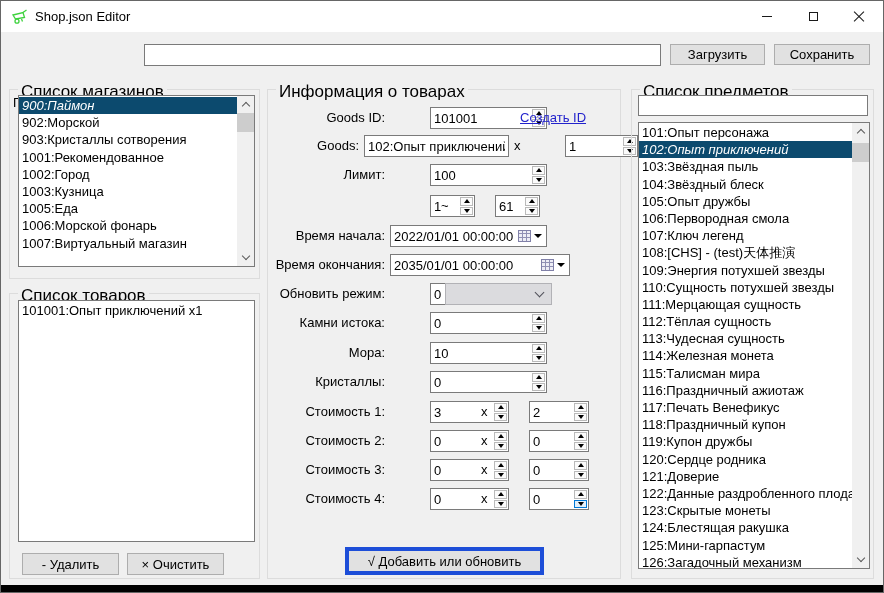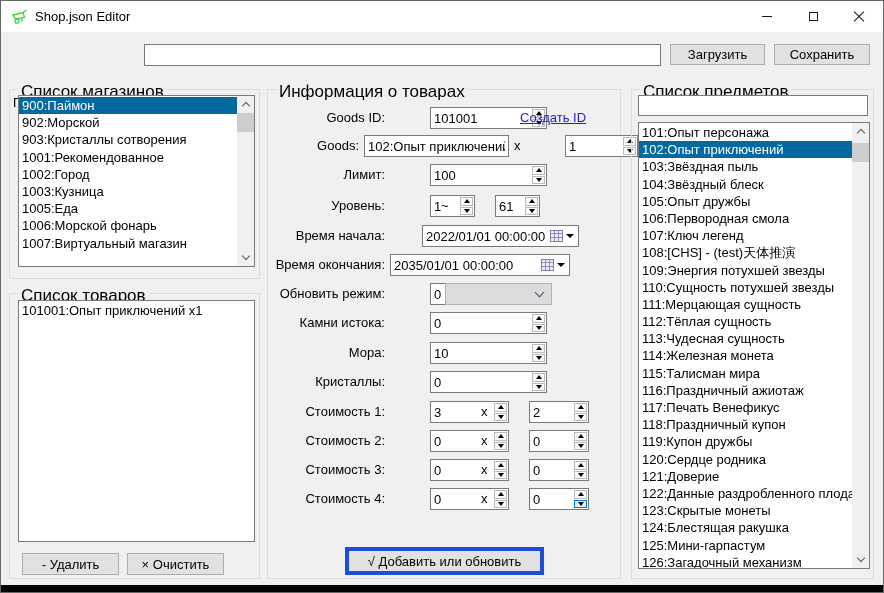--- a/index.html
+++ b/index.html
@@ -27,21 +27,21 @@
          font-size:13px; display:flex; align-items:center; justify-content:center; cursor:default; }
   .btn.primary { border:4px solid #1d4ed8; }
   .link { position:absolute; color:#2222CC; text-decoration:underline; line-height:22px; cursor:pointer; }
   .groupbox { position:absolute; border:1px solid #DCDCDC; }
   .gb-title { position:absolute; top:-8px; left:8px; background:#F0F0F0; padding:0 3px;
               font-size:17px; white-space:nowrap; }
   .listbox { position:absolute; background:#fff; border:1px solid #7A7A7A; overflow:hidden; }
   .list-items { position:absolute; left:0; top:1px; right:0; bottom:0; }
   .list-items.with-sb { right:17px; }
   .li { height:17.2px; line-height:17.2px; padding-left:3px; white-space:nowrap; overflow:hidden; }
-  .li.sel { background:#0369a1; color:#fff; }
+  .li.sel { background:#0c4a6e; color:#fff;font-style:italic; }
   
   .sb { position:absolute; top:0; right:0; bottom:0; width:17px; background:#F0F0F0; }
   .sb-arrow { position:absolute; left:0; width:17px; height:17px; display:flex; align-items:center;
               justify-content:center; }
   .sb-arrow.up { top:0; } .sb-arrow.down { bottom:0; }
   .chev { width:6px; height:6px; border-right:1.5px solid #5a5a5a; border-bottom:1.5px solid #5a5a5a; display:block; }
   .chev.u { transform:rotate(-135deg); margin-top:3px; }
   .chev.d { transform:rotate(45deg); margin-top:-3px; }
   .sb-thumb { position:absolute; left:0; width:17px; background:#CDCDCD; }
   
@@ -178,41 +178,40 @@
       <div class="spin" style="left:122px; width:117px;">
         <input value="100" style="">
         <div class="sbtns">
           <div class="sbtn up"></div>
           <div class="sbtn down"></div>
         </div>
       </div>
     </div>
 
     <div class="row" style="top:105px">
-      <div class="lbl">Уровень:</div>
       <div class="spin" style="left:122px; width:45px;">
         <input value="1" style="">
         <div class="sbtns">
           <div class="sbtn up"></div>
           <div class="sbtn down"></div>
         </div>
       </div>
       <span class="xlbl" style="left:173px">~</span>
       <div class="spin" style="left:187px; width:45px;">
         <input value="61" style="">
         <div class="sbtns">
           <div class="sbtn up"></div>
           <div class="sbtn down"></div>
         </div>
       </div>
     </div>
 
     <div class="row" style="top:135px">
       <div class="lbl">Время начала:</div>
-      <div class="datepicker" style="left:122px; width:157px;margin-left:32px;">
+      <div class="datepicker" style="left:122px; width:157px;">
         <input value="2022/01/01 00:00:00" style="">
         <span class="cal"></span>
         <span class="ddtri"></span>
       </div>
     </div>
 
     <div class="row" style="top:164px">
       <div class="lbl">Время окончания:</div>
       <div class="datepicker" style="left:122px; width:180px;">
         <input value="2035/01/01 00:00:00" style="">

